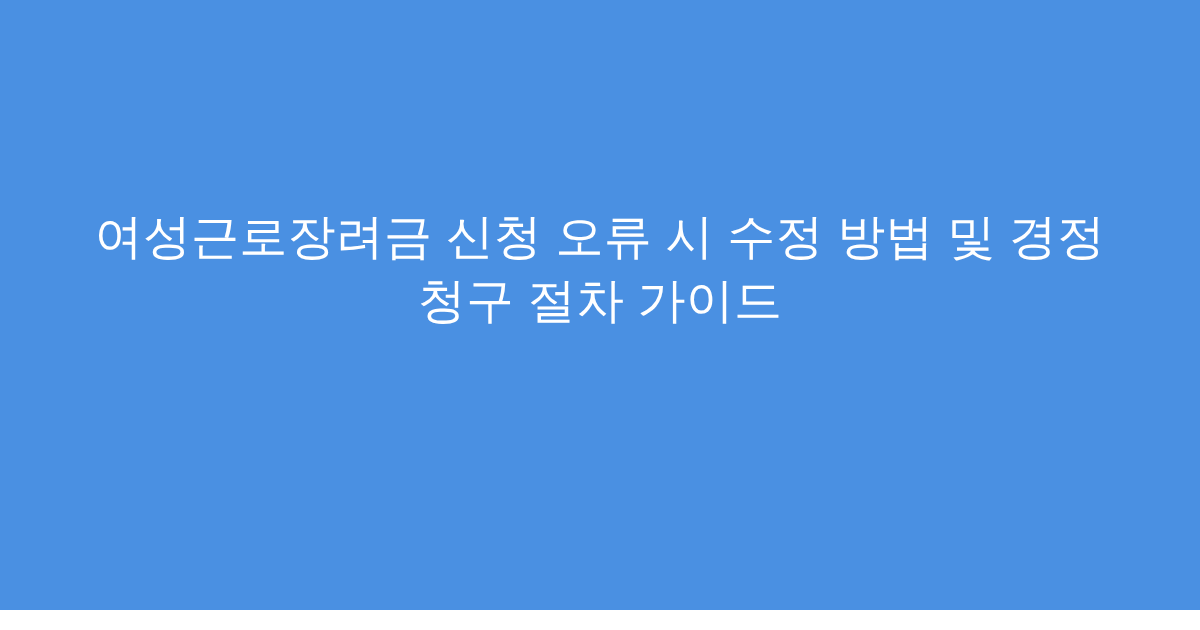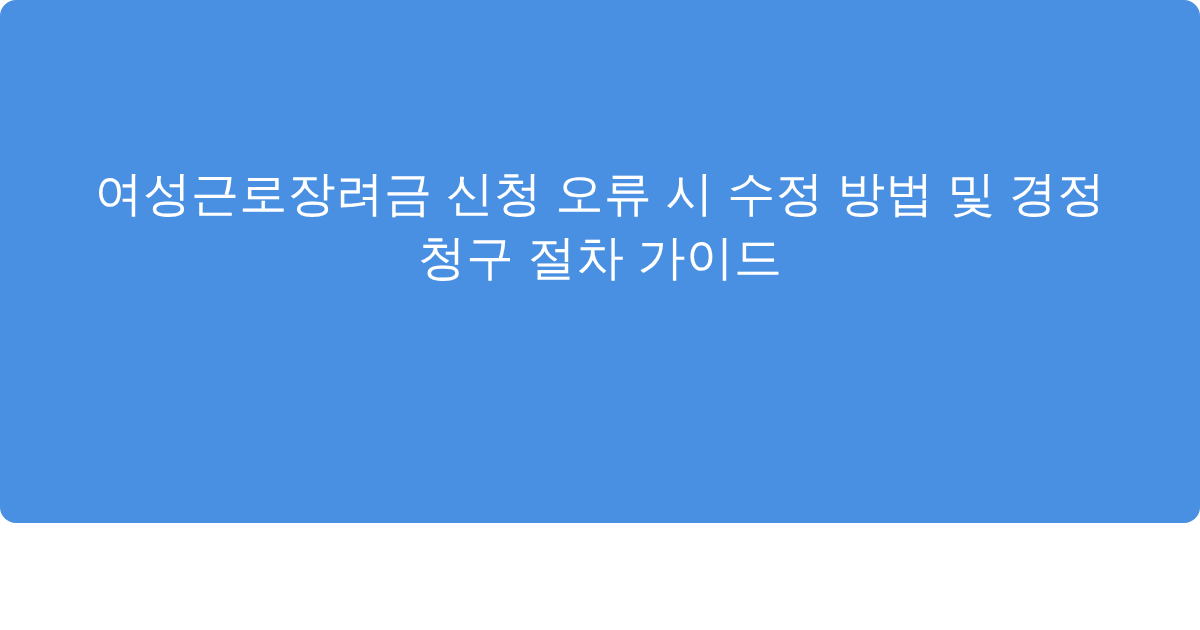--- a/index.html
+++ b/index.html
@@ -13,26 +13,25 @@
     height: 630px;
     overflow: hidden;
     font-family: "Liberation Sans", "DejaVu Sans", sans-serif;
     -webkit-font-smoothing: antialiased;
   }
 
   .og-card {
     position: relative;
     box-sizing: border-box;
     width: 1200px;
-    height: 523px;
+    height: 610px;
     background-color: #4a90e2;
     display: flex;
     align-items: center;
     justify-content: center;
-    border-radius: 16px;
   }
 
   .title-block {
     box-sizing: border-box;
     width: 100%;
     padding: 0 56px;
     
     margin-top: -72px;
     text-align: center;
   }

